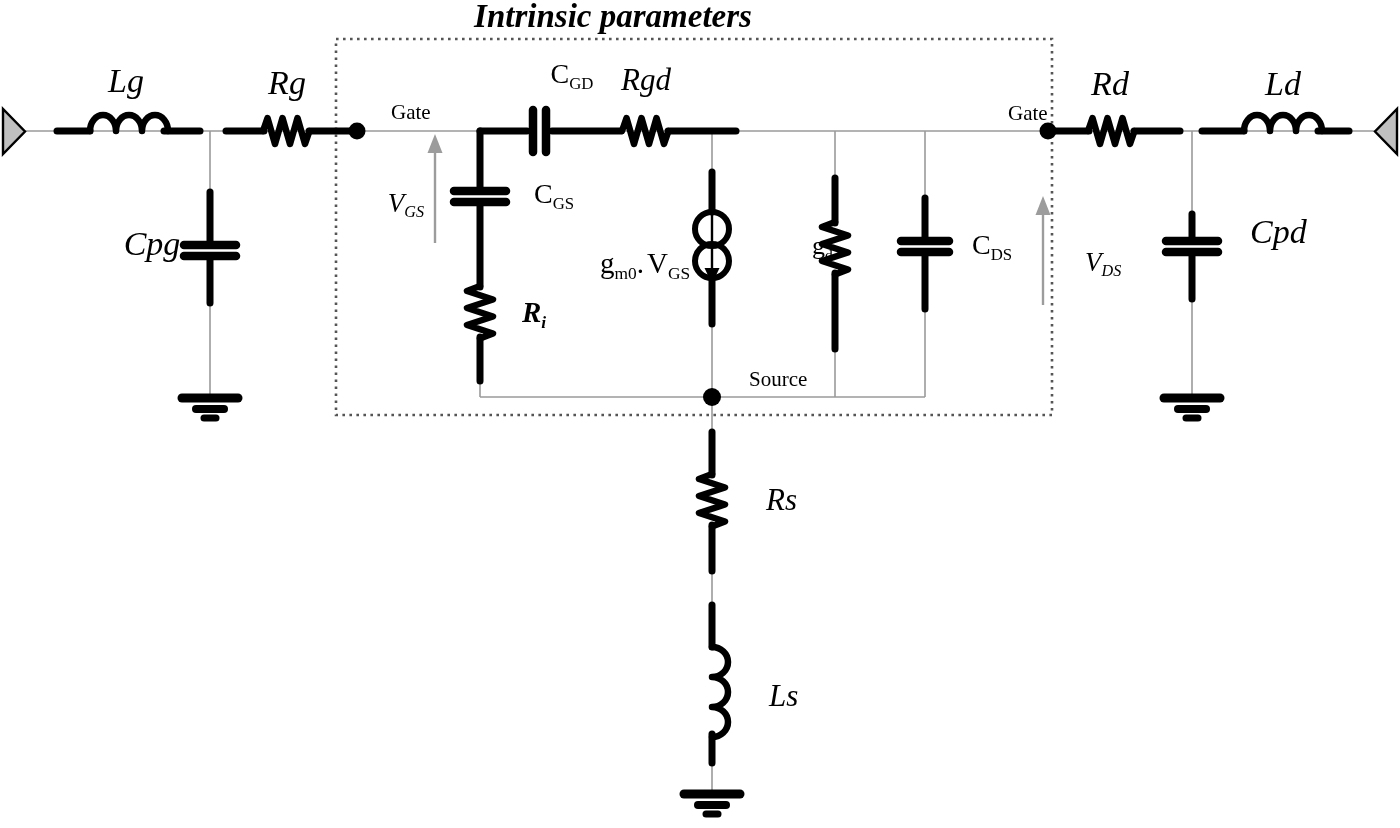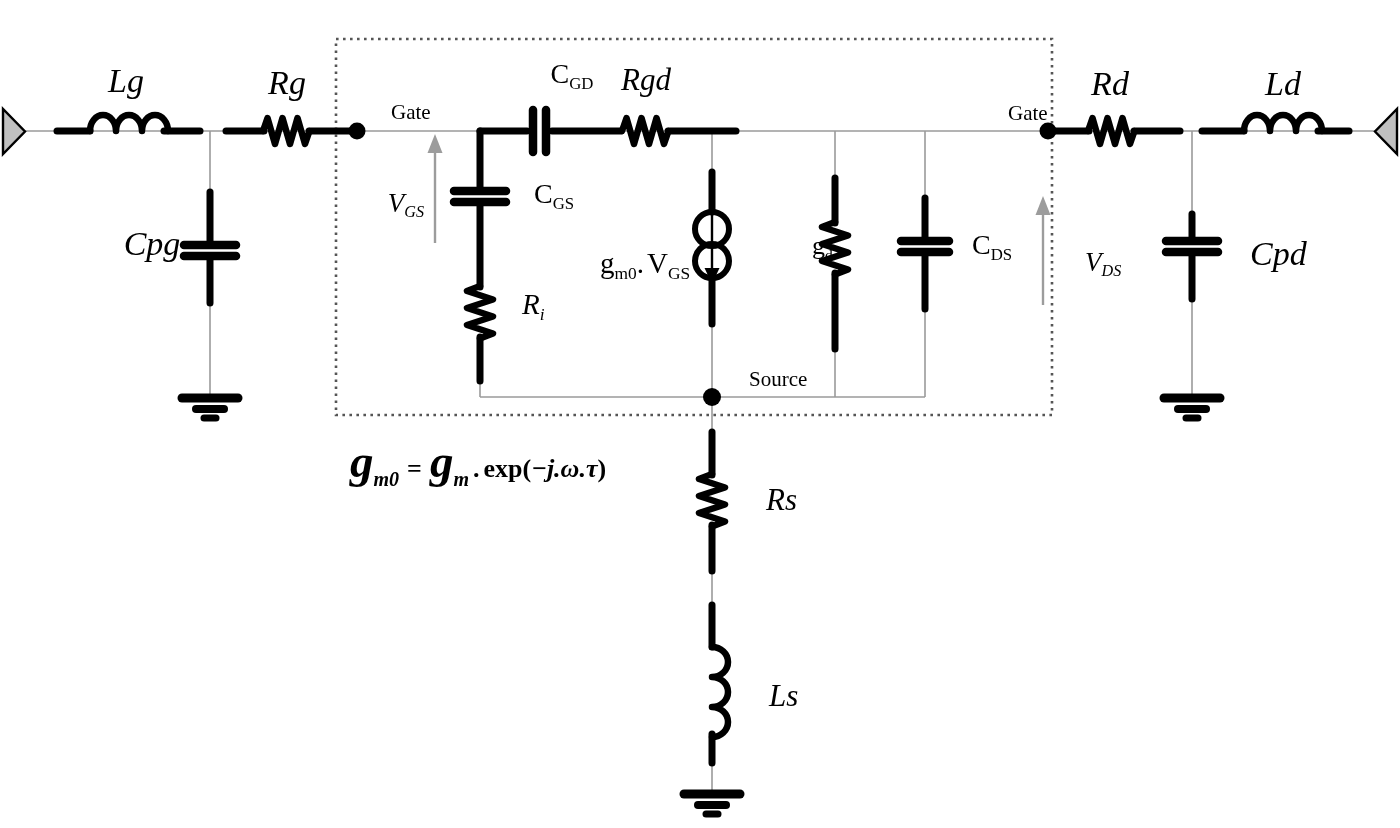--- a/index.html
+++ b/index.html
@@ -172,56 +172,54 @@
         <path class="gnd2" d="M1178,409 H1206"></path>
         <path class="gnd3" d="M1186,418 H1198"></path>
     </g>
     <g>
       <path class="gnd1" d="M684,794 H740"></path>
         <path class="gnd2" d="M698,805 H726"></path>
         <path class="gnd3" d="M706,814 H718"></path>
     </g>
   </svg>
 
+  <div class="lbl title ctr" style="left:613px;top:16px;">Intrinsic parameters</div>
 
   <div class="lbl it f34 ctr" style="left:126px;top:81px;">Lg</div>
   <div class="lbl it f34 ctr" style="left:287px;top:83px;text-align:center;">Rg</div>
   <div class="lbl it f34 ctr" style="left:152px;top:244px;">Cpg</div>
   <div class="lbl f21 vctr" style="left:362px;top:112px;">Gate</div>
   <div class="lbl f21 vctr" style="left:979px;top:113px;">Gate</div>
   <div class="lbl f21 vctr" style="left:720px;top:379px;">Source</div>
   <div class="lbl it f34 ctr" style="left:1110px;top:84px;">Rd</div>
   <div class="lbl it f34 ctr" style="left:1283px;top:84px;">Ld</div>
-  <div class="lbl it f34 vctr" style="left:1221px;top:254px;">Cpd</div>
+  <div class="lbl it f34 vctr" style="left:1221px;top:232px;">Cpd</div>
   <div class="lbl it f31 vctr" style="left:737px;top:499px;">Rs</div>
   <div class="lbl it f31 vctr" style="left:740px;top:695px;">Ls</div>
   <div class="lbl it f31 ctr" style="left:646px;top:79px;">Rgd</div>
 
   <div class="lbl it f27 ctr" style="left:406px;top:205px;">
     <span>V</span><span class="sb">GS</span>
   </div>
   <div class="lbl it f27 vctr" style="left:1056px;top:264px;text-align:center;">
     <span>V</span><span class="sb">DS</span>
   </div>
   <div class="lbl f28 ctr" style="left:572px;top:76px;">
     <span>C</span><span class="sb">GD</span>
   </div>
   <div class="lbl f28 vctr" style="left:505px;top:196px;">
     <span>C</span><span class="sb">GS</span>
   </div>
   <div class="lbl f28 vctr" style="left:943px;top:247px;">
     <span>C</span><span class="sb">DS</span>
   </div>
-  <div class="lbl it f29 vctr" style="left:493px;top:307px;">
+  <div class="lbl it f29 vctr" style="left:493px;top:315px;font-weight:bold;">
     <span>R</span><span class="sb">i</span>
   </div>
   <div class="lbl f26 vctr" style="left:783px;top:248px;">
     <span>g</span><span class="sb">d</span>
   </div>
   <div class="lbl f29 vctr" style="left:571px;top:266px;">
     <span>g</span><span class="sb">m0</span><span>.</span><span style="margin-left:3px;">V</span><span class="sb">GS</span>
   </div>
 
-  <div class="eq lbl">
-    <span class="eq-g">g</span><span class="eq-gsub">m0</span><span class="eq-mid">=</span><span class="eq-g">g</span><span class="eq-gsub">m</span><span class="eq-dot">.</span><span class="eq-fn">exp(</span><span class="eq-arg">−j.ω.τ</span><span class="eq-fn">)</span>
-  </div>
 
 </div>
 
 </body></html>

